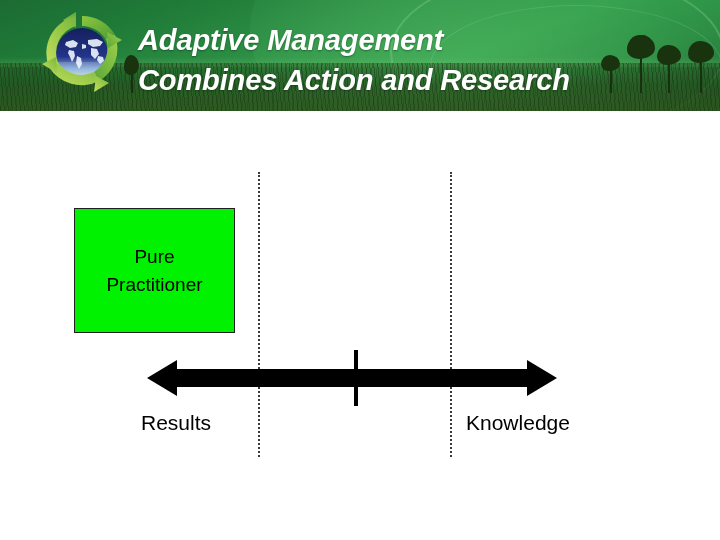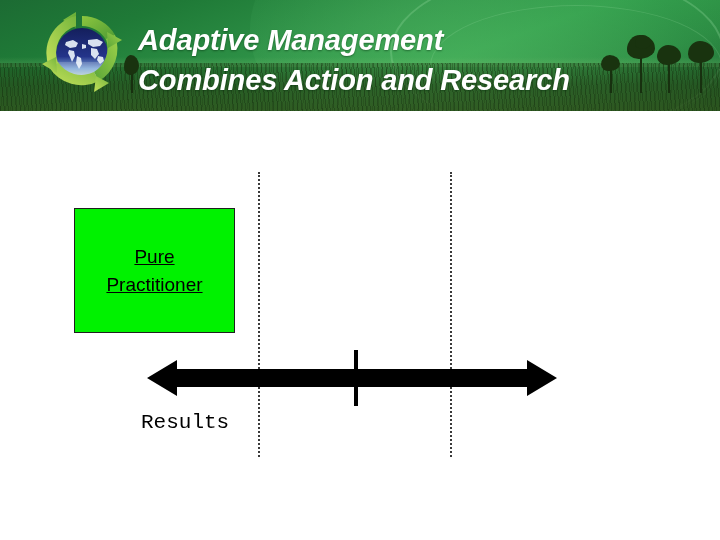--- a/index.html
+++ b/index.html
@@ -134,42 +134,41 @@
     align-items: center;
     justify-content: center;
   }
   .box-practitioner span {
     display: block;
     color: #000000;
     font-family: "Liberation Sans", sans-serif;
     font-size: 19px;
     line-height: 27px;
     text-align: center;
-    text-decoration: underline;
   }
   .box-practitioner .l2 { margin-top: 1px; }
 
   .axis {
     position: absolute;
     left: 147px; top: 245px;
     width: 410px; height: 44px;
   }
   .axis svg { display: block; }
 
   .center-tick {
     position: absolute;
     left: 354px; top: 239px;
     width: 4px; height: 56px;
     background: #000000;
   }
 
   .axis-label {
     position: absolute;
     color: #000000;
-    font-family: Liberation Mono, monospace;
+    font-family: Liberation Sans, sans-serif;
     font-size: 21px;
     line-height: 24px;
     white-space: nowrap;
   }
   .axis-label.left  { left: 141px; top: 300px; }
   .axis-label.right { left: 466px; top: 300px; }
 </style>
 </head>
 <body>
 
@@ -275,13 +274,14 @@
 
   <div class="axis">
     <svg width="410" height="44" viewBox="0 0 410 44" xmlns="http://www.w3.org/2000/svg">
       <polygon points="0,22 30,4 30,13 380,13 380,4 410,22 380,40 380,31 30,31 30,40" fill="#000000"></polygon>
     </svg>
   </div>
 
   <div class="center-tick"></div>
 
   <div class="axis-label left">Results</div>
+  <div class="axis-label right">Knowledge</div>
 </div>
 
 </body></html>

